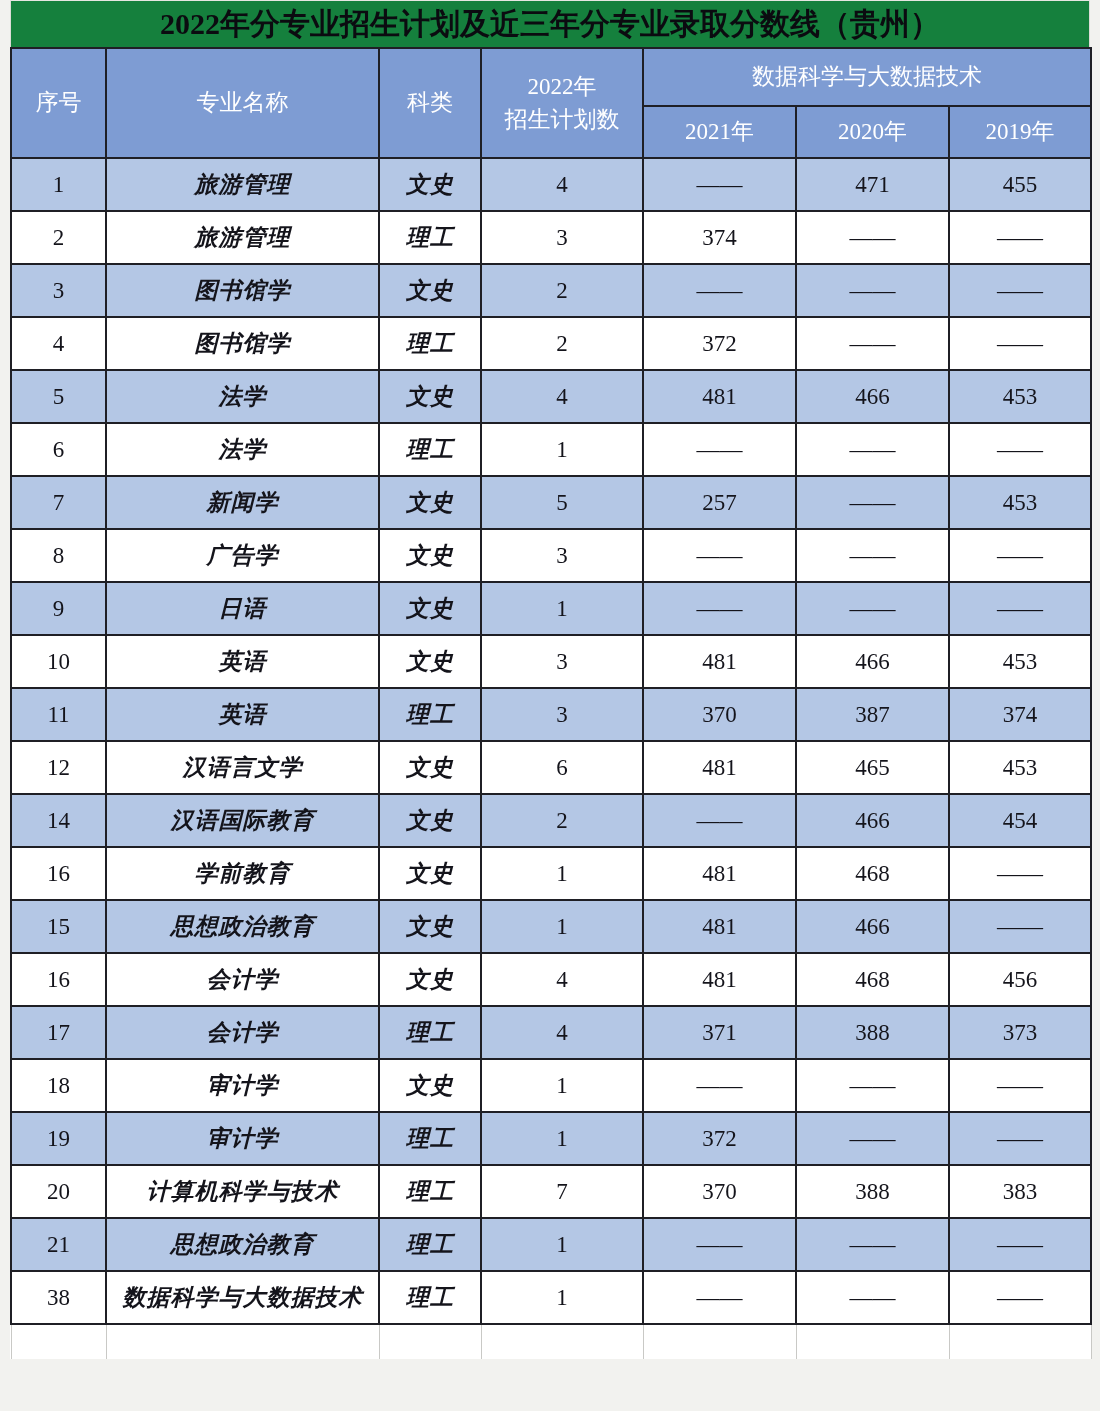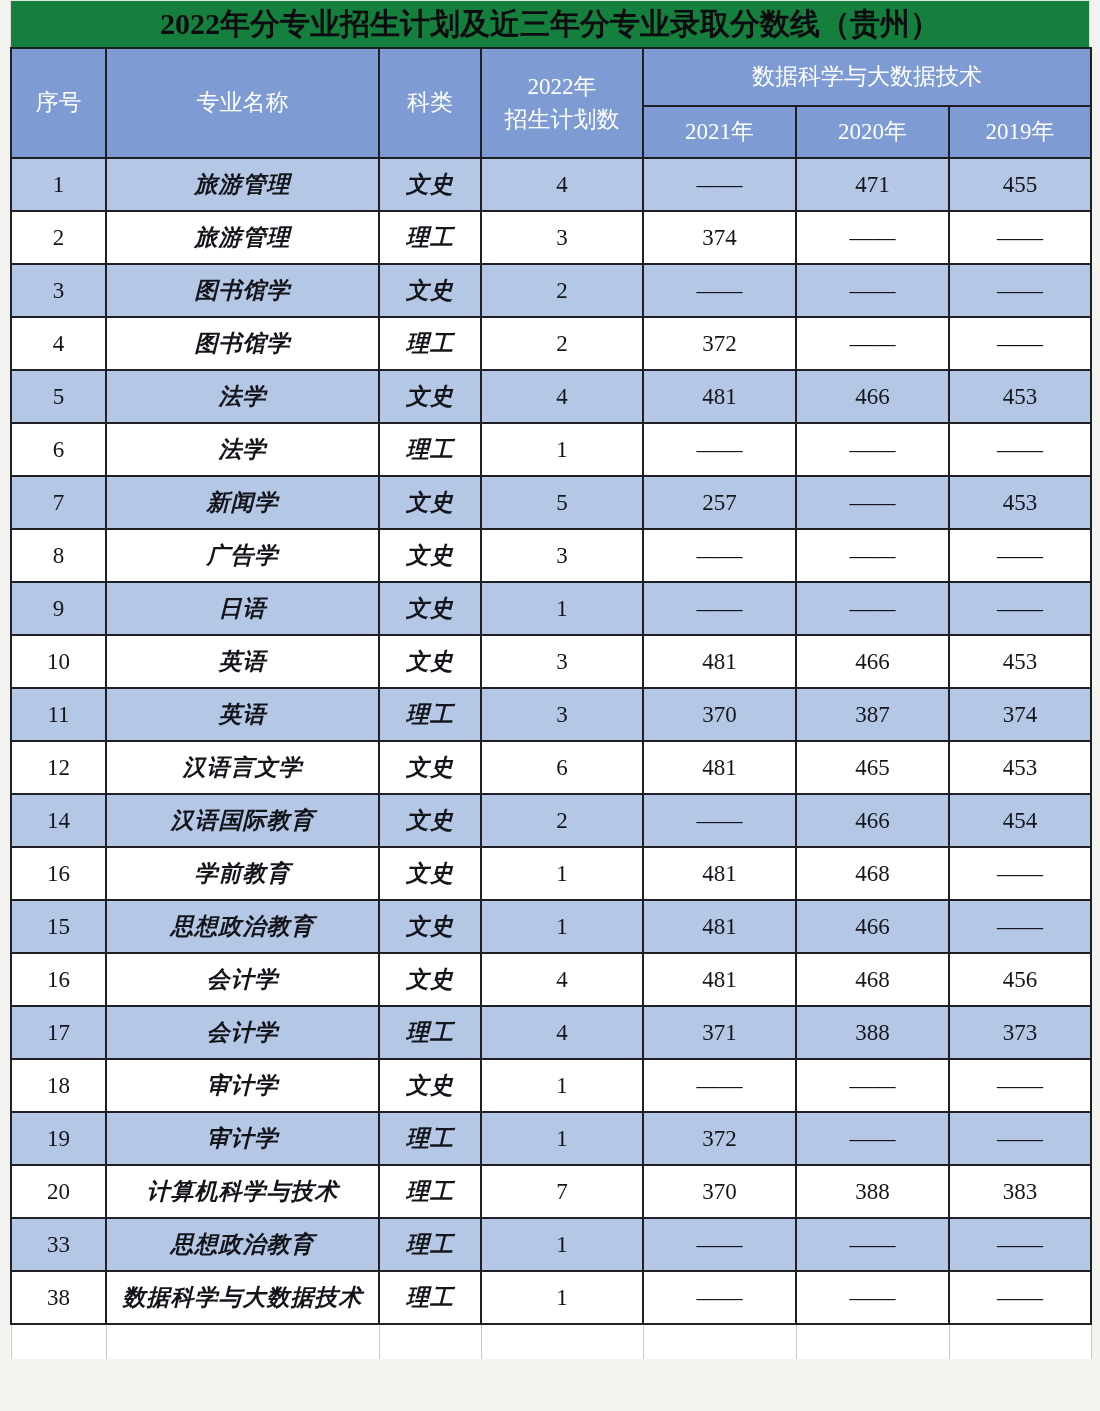--- a/index.html
+++ b/index.html
@@ -284,21 +284,21 @@
         <tr>
           <td>20</td>
           <td class="cn">计算机科学与技术</td>
           <td class="cn">理工</td>
           <td>7</td>
           <td>370</td>
           <td>388</td>
           <td>383</td>
         </tr>
         <tr class="alt">
-          <td>33</td>
+          <td>21</td>
           <td class="cn">思想政治教育</td>
           <td class="cn">理工</td>
           <td>1</td>
           <td>——</td>
           <td>——</td>
           <td>——</td>
         </tr>
         <tr>
           <td>38</td>
           <td class="cn">数据科学与大数据技术</td>

